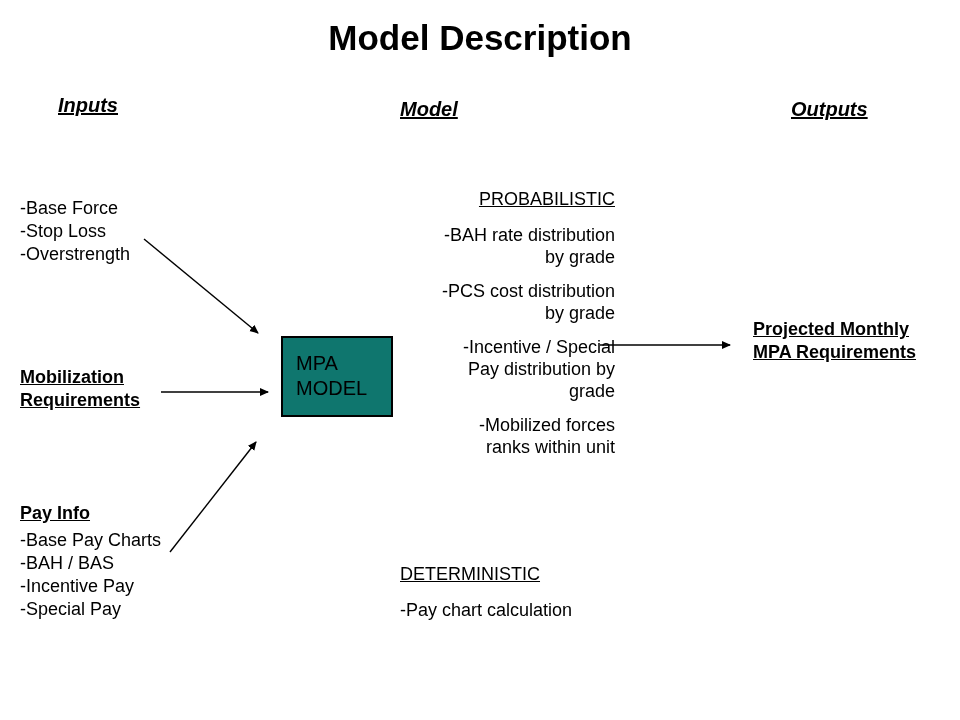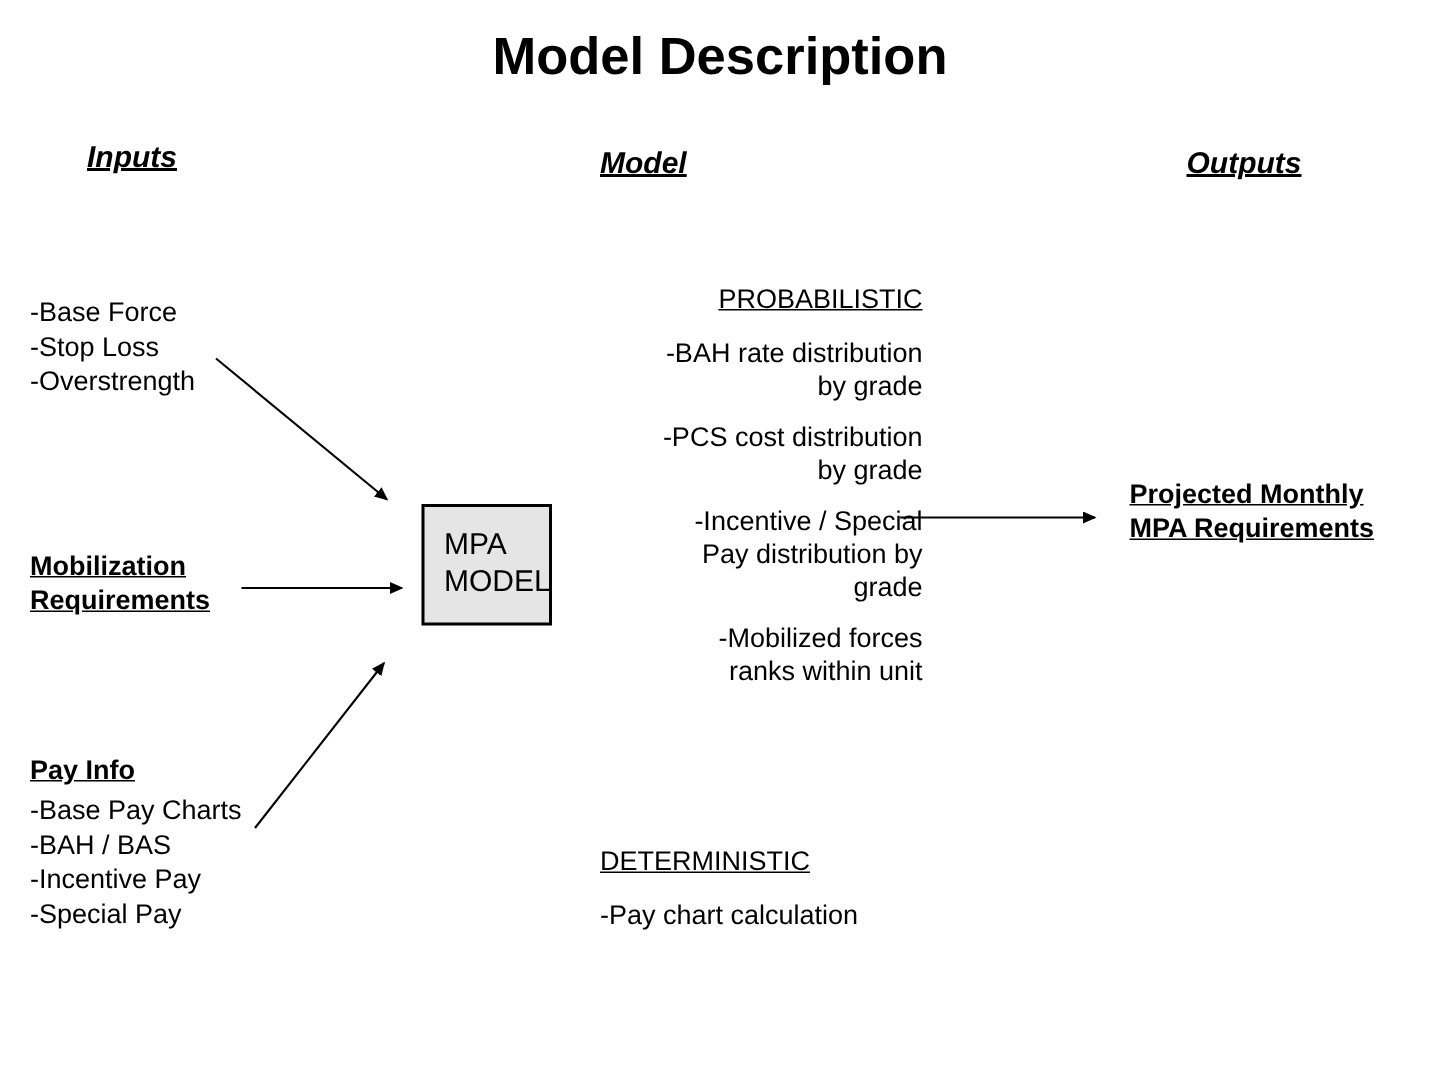--- a/index.html
+++ b/index.html
@@ -32,23 +32,23 @@
   .in-block { font-size: 18px; line-height: 23px; width: 180px; }
   .in-heading {
     font-weight: bold;
     text-decoration: underline;
     display: block;
     margin-bottom: 4px;
   }
   .in-body { display: block; }
   .model-box {
     left: 281px; top: 336px;
-    width: 87px; height: 81px;
+    width: 112px; height: 81px;
     border: 2px solid #000000;
-    background: #e5e5e5;
+    background: #0f766e;
     padding: 13px 0 0 13px;
   }
   .model-box-label { font-size: 20px; line-height: 25px; }
   .mid-block { width: 215px; font-size: 18px; line-height: 22px; }
   .mid-heading {
     text-decoration: underline;
     display: block;
     margin-bottom: 14px;
   }
   .mid-item { display: block; margin-bottom: 12px; }

